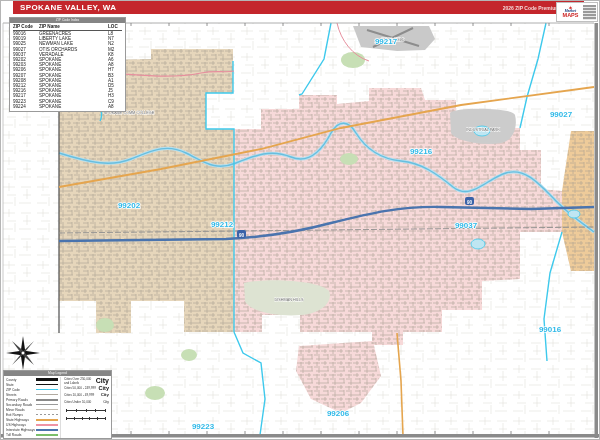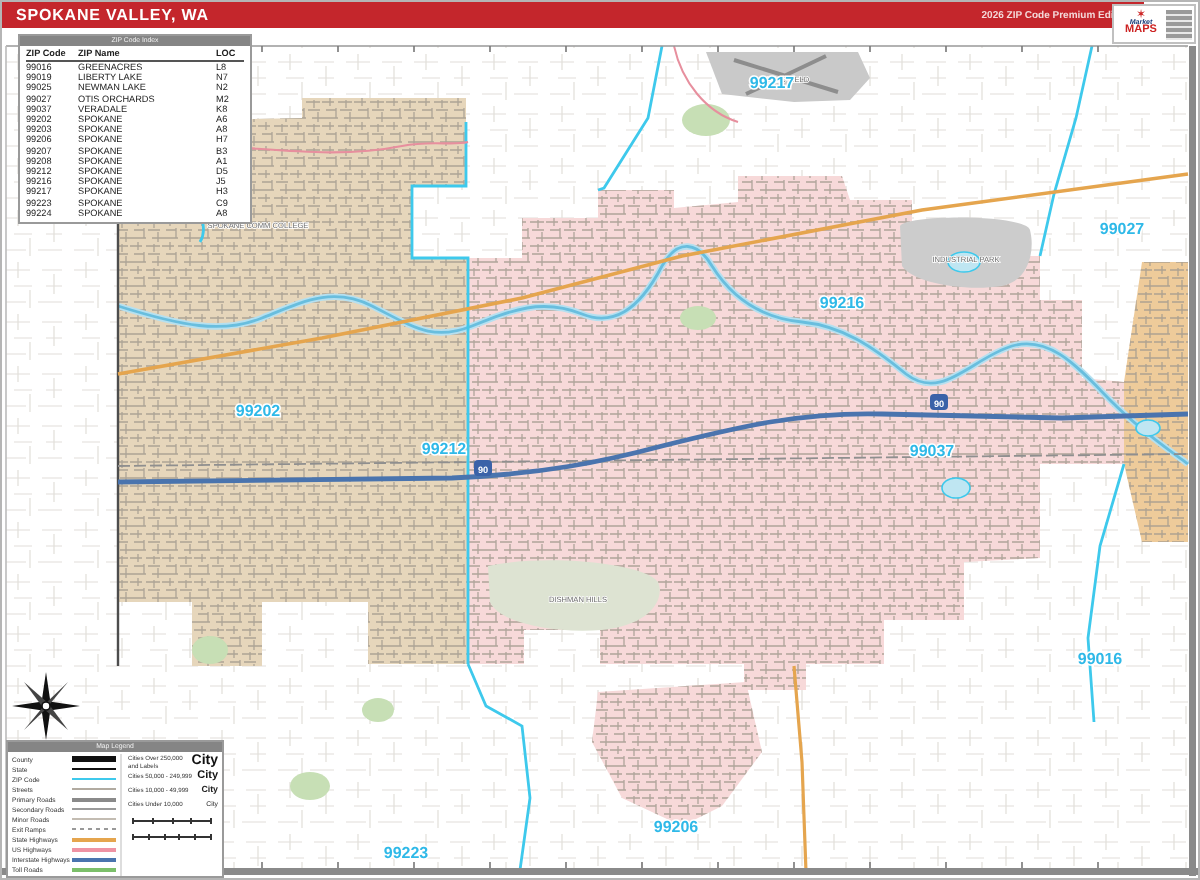--- a/index.html
+++ b/index.html
@@ -1,21 +1,21 @@
 <!DOCTYPE html>
 <html><head>
 <meta charset="utf-8">
 <style>
   html,body{margin:0;padding:0;background:#fff;}
   *{box-sizing:border-box;}
   .stage{position:relative;width:600px;height:440px;overflow:hidden;
          font-family:"Liberation Sans",sans-serif;background:#fff;
          border:1px solid #b5b5b5;}
   
-  .banner{position:absolute;left:0;top:0;width:571px;height:13px;background:#c4262c;
+  .banner{position:absolute;left:12px;top:0;width:571px;height:13px;background:#c4262c;
           display:flex;align-items:center;justify-content:space-between;z-index:4;}
   .banner-title{color:#fff;font-size:8px;font-weight:bold;letter-spacing:.4px;padding-left:7px;}
   .banner-edition{color:#f3d9d9;font-size:5px;font-weight:bold;padding-right:6px;}
   .logo-box{position:absolute;right:1px;top:1px;width:42px;height:20px;background:#fff;
             border:1px solid #c0c0c0;z-index:5;display:flex;align-items:center;padding:1px;}
   .logo-left{flex:1;display:flex;flex-direction:column;align-items:center;line-height:1;}
   .logo-pin{color:#cc2222;font-size:6px;line-height:4px;}
   .logo-l1{font-size:3.5px;font-style:italic;color:#1a3c7a;font-weight:bold;}
   .logo-l2{font-size:5.5px;color:#cc2222;font-weight:bold;}
   .logo-fineprint{width:13px;height:15px;background:#9a9a9a;

